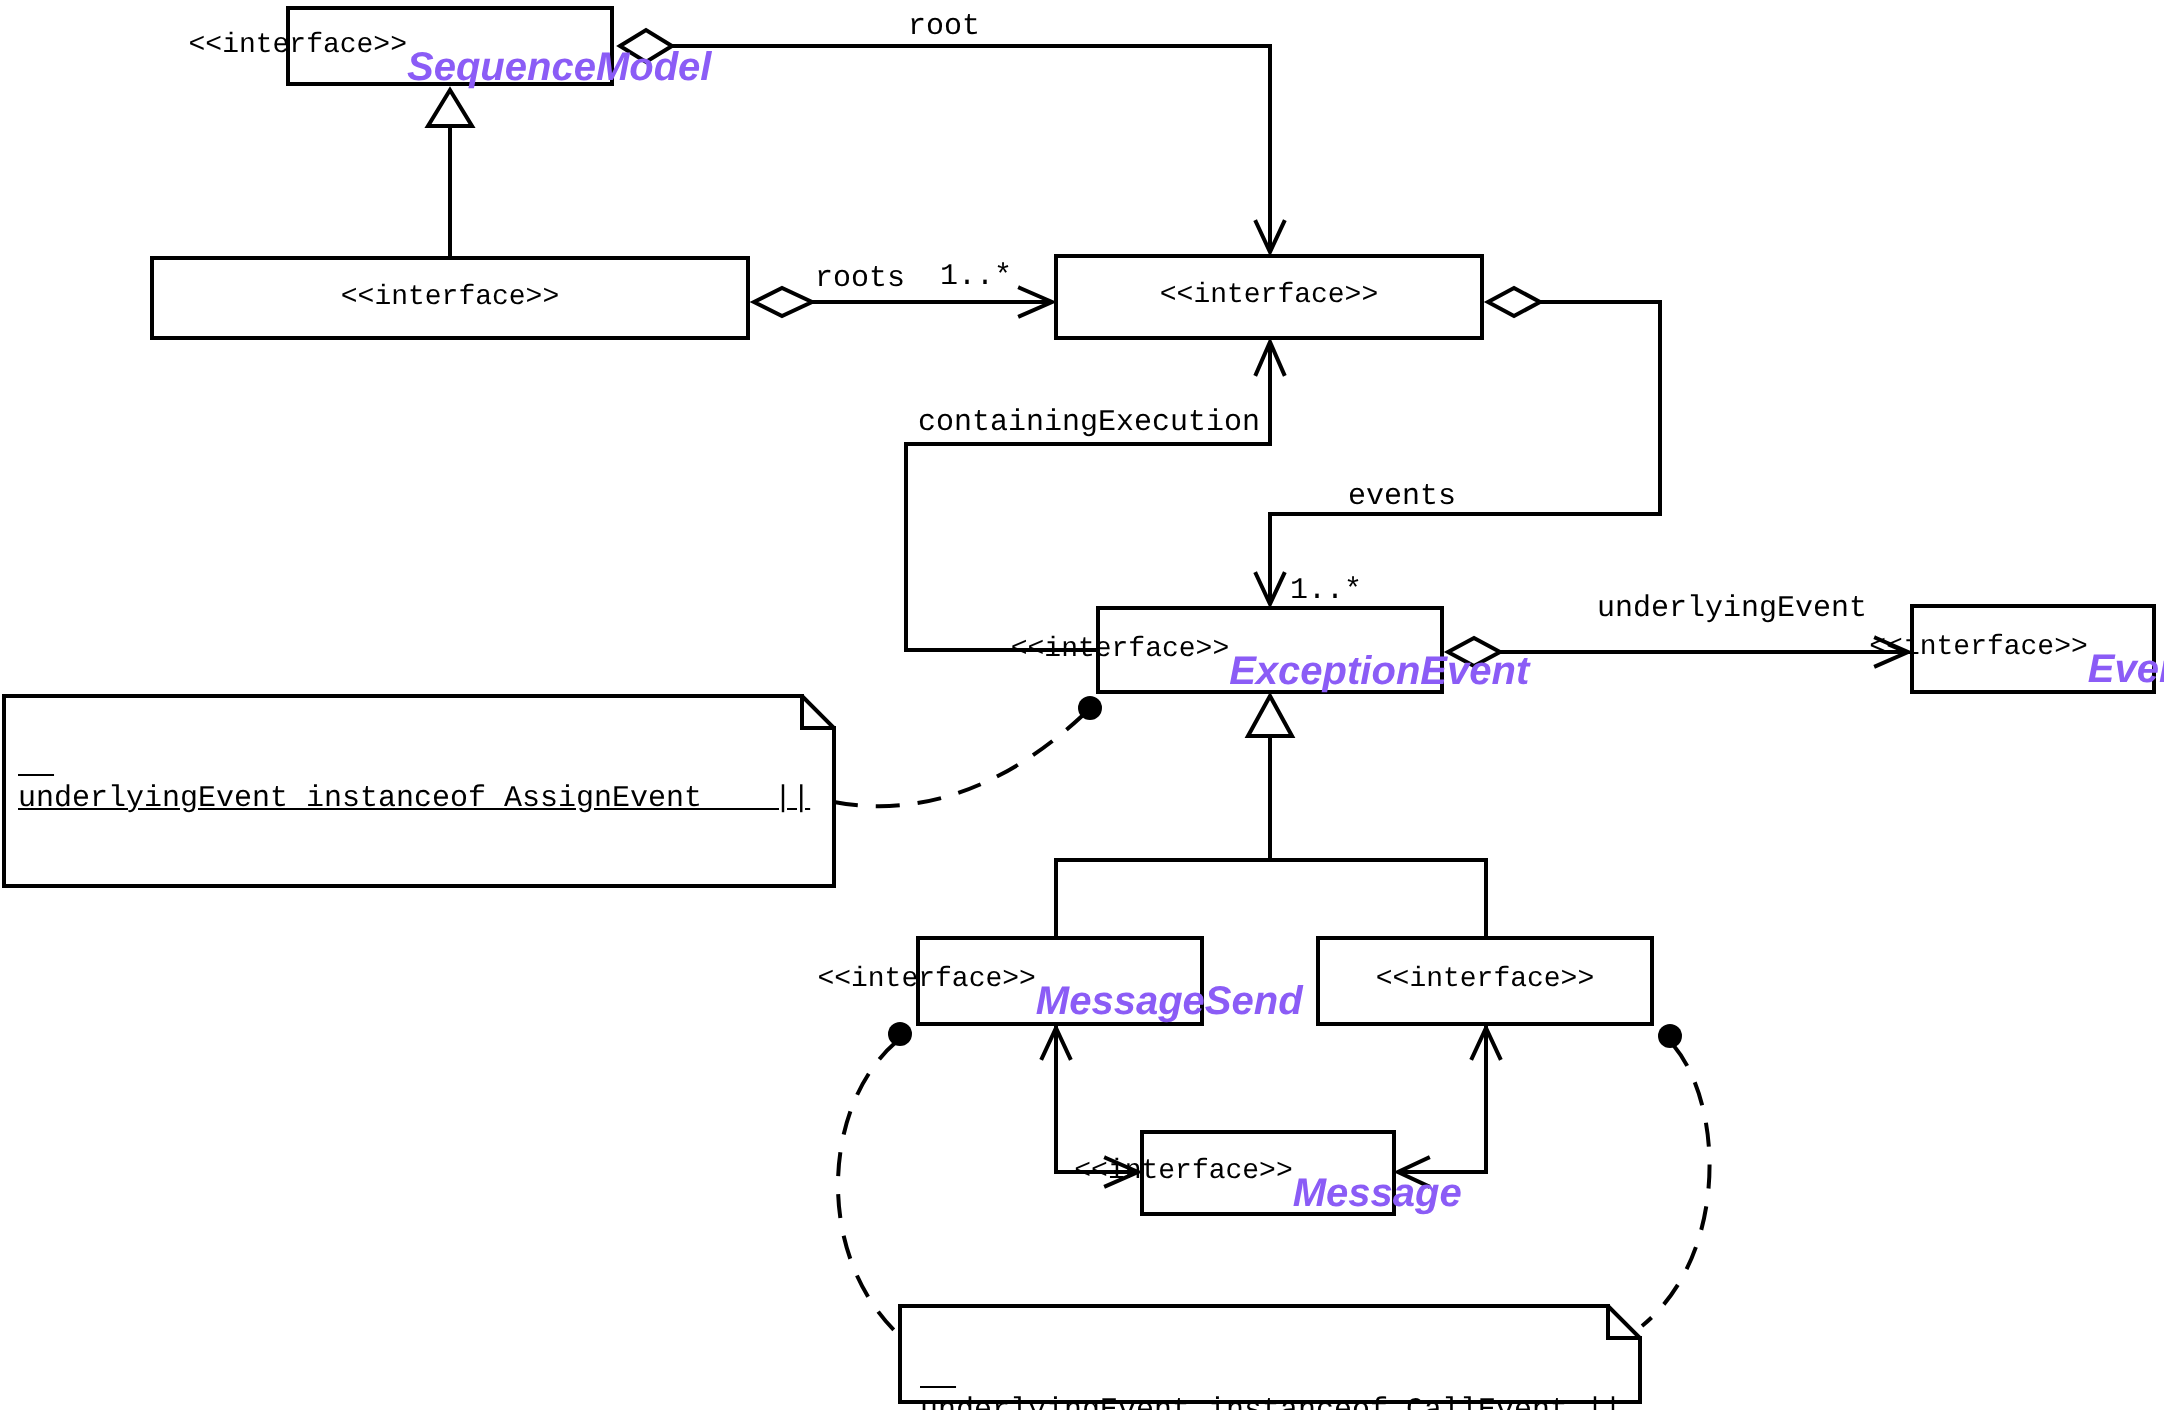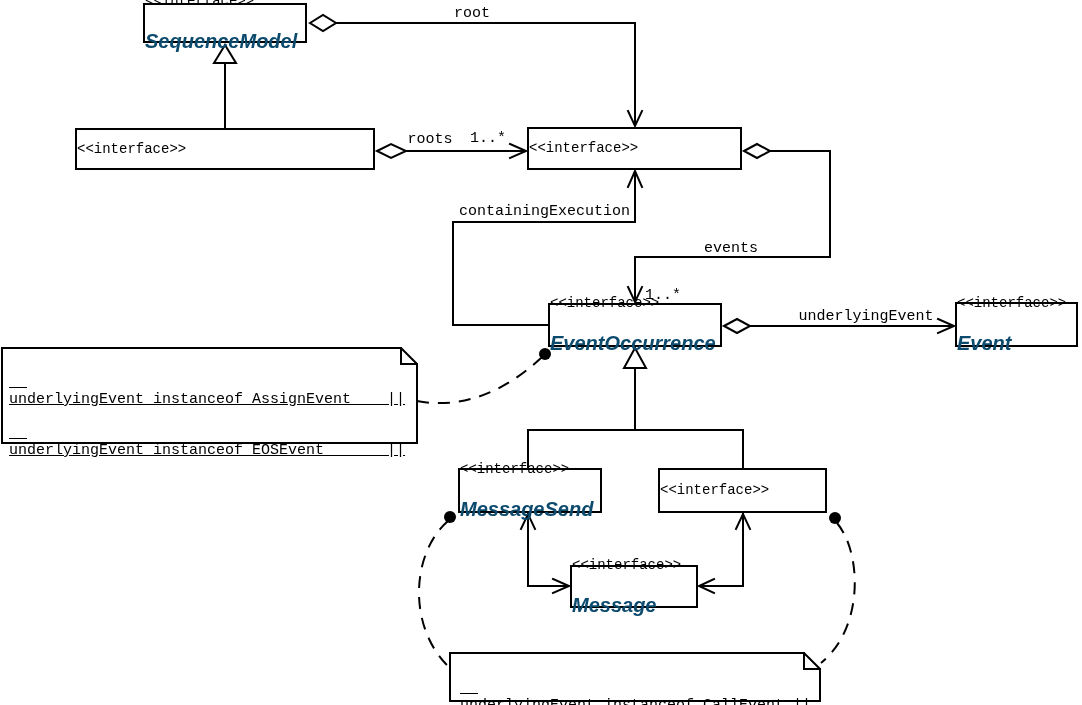--- a/index.html
+++ b/index.html
@@ -7,30 +7,30 @@
     width:1082px; height:705px; position:relative; background:#ffffff;
     font-family:"Liberation Sans","DejaVu Sans",sans-serif; overflow:hidden;
   }
   svg.canvas { position:absolute; left:0; top:0; }
   .ln   { stroke:#000000; stroke-width:2; fill:none; stroke-linecap:square; }
   .shape{ stroke:#000000; stroke-width:2; fill:#ffffff; }
   .dash { stroke:#000000; stroke-width:2; fill:none; stroke-dasharray:12 9; }
   .dot  { fill:#000000; stroke:none; }
   .uml-class {
     position:absolute; box-sizing:border-box; border:2px solid #000000;
-    background:#ffffff; display:flex; flex-direction:column;
-    justify-content:center; white-space:nowrap;
+    background:#ffffff; display:flex; flex-direction:row;
+    align-items:center; justify-content:center; white-space:nowrap;
   }
   .stereotype {
     font-family:"Liberation Mono","DejaVu Sans Mono",monospace;
     font-size:14px; line-height:15px; color:#000000;
   }
   .class-name {
     font-family:"Liberation Sans","DejaVu Sans",sans-serif;
-    font-weight:bold; font-style:italic; font-size:20px; line-height:22px; color:#0c4a6e;margin-top:21px;
+    font-weight:bold; font-style:italic; font-size:20px; line-height:22px; color:#8b5cf6;margin-top:21px;
   }
   .edge-label {
     position:absolute; font-family:"Liberation Mono","DejaVu Sans Mono",monospace;
     font-size:15px; color:#000000; white-space:pre;
   }
   .center { text-align:center; }
   .note-text {
     position:absolute; font-family:"Liberation Mono","DejaVu Sans Mono",monospace;
     font-size:15px; line-height:17px; color:#000000; white-space:pre;text-decoration:underline;
   }
@@ -116,21 +116,21 @@
 <div class="uml-class" style="left:75px; top:128px; width:300px; height:42px">
   <div class="stereotype">&lt;&lt;interface&gt;&gt;</div>
 </div>
 
 <div class="uml-class" style="left:527px; top:127px; width:215px; height:43px">
   <div class="stereotype">&lt;&lt;interface&gt;&gt;</div>
 </div>
 
 <div class="uml-class" style="left:548px; top:303px; width:174px; height:44px">
   <div class="stereotype">&lt;&lt;interface&gt;&gt;</div>
-  <div class="class-name">EventOccurrence</div>
+  <div class="class-name">ExceptionEvent</div>
 </div>
 
 <div class="uml-class" style="left:955px; top:302px; width:123px; height:45px">
   <div class="stereotype">&lt;&lt;interface&gt;&gt;</div>
   <div class="class-name">Event</div>
 </div>
 
 <div class="uml-class" style="left:458px; top:468px; width:144px; height:45px">
   <div class="stereotype">&lt;&lt;interface&gt;&gt;</div>
   <div class="class-name">MessageSend</div>
@@ -142,25 +142,24 @@
 
 <div class="uml-class" style="left:570px; top:565px; width:128px; height:43px">
   <div class="stereotype">&lt;&lt;interface&gt;&gt;</div>
   <div class="class-name">Message</div>
 </div>
 
 <div class="edge-label center" style="left:440px; top:5px; width:64px">root</div>
 <div class="edge-label center" style="left:404px; top:131px; width:52px">roots</div>
 <div class="edge-label center" style="left:468px; top:130px; width:40px">1..*</div>
 <div class="edge-label" style="left:459px; top:203px">containingExecution</div>
-<div class="edge-label center" style="left:697px; top:240px; width:68px">events</div>
+<div class="edge-label center" style="left:667px; top:240px; width:68px">events</div>
 <div class="edge-label" style="left:645px; top:287px">1..*</div>
-<div class="edge-label center" style="left:794px; top:308px; width:144px">underlyingEvent</div>
+<div class="edge-label center" style="left:794px; top:296px; width:144px">underlyingEvent</div>
 
 <div class="note-text" style="left:9px; top:357px">
   <div>underlyingEvent instanceof AssignEvent    ||</div>
-  <div>underlyingEvent instanceof EOSEvent       ||</div>
 </div>
 
 <div class="note-text" style="left:460px; top:663px">
   <div>underlyingEvent instanceof CallEvent ||</div>
   
 </div>
 
 </body></html>

